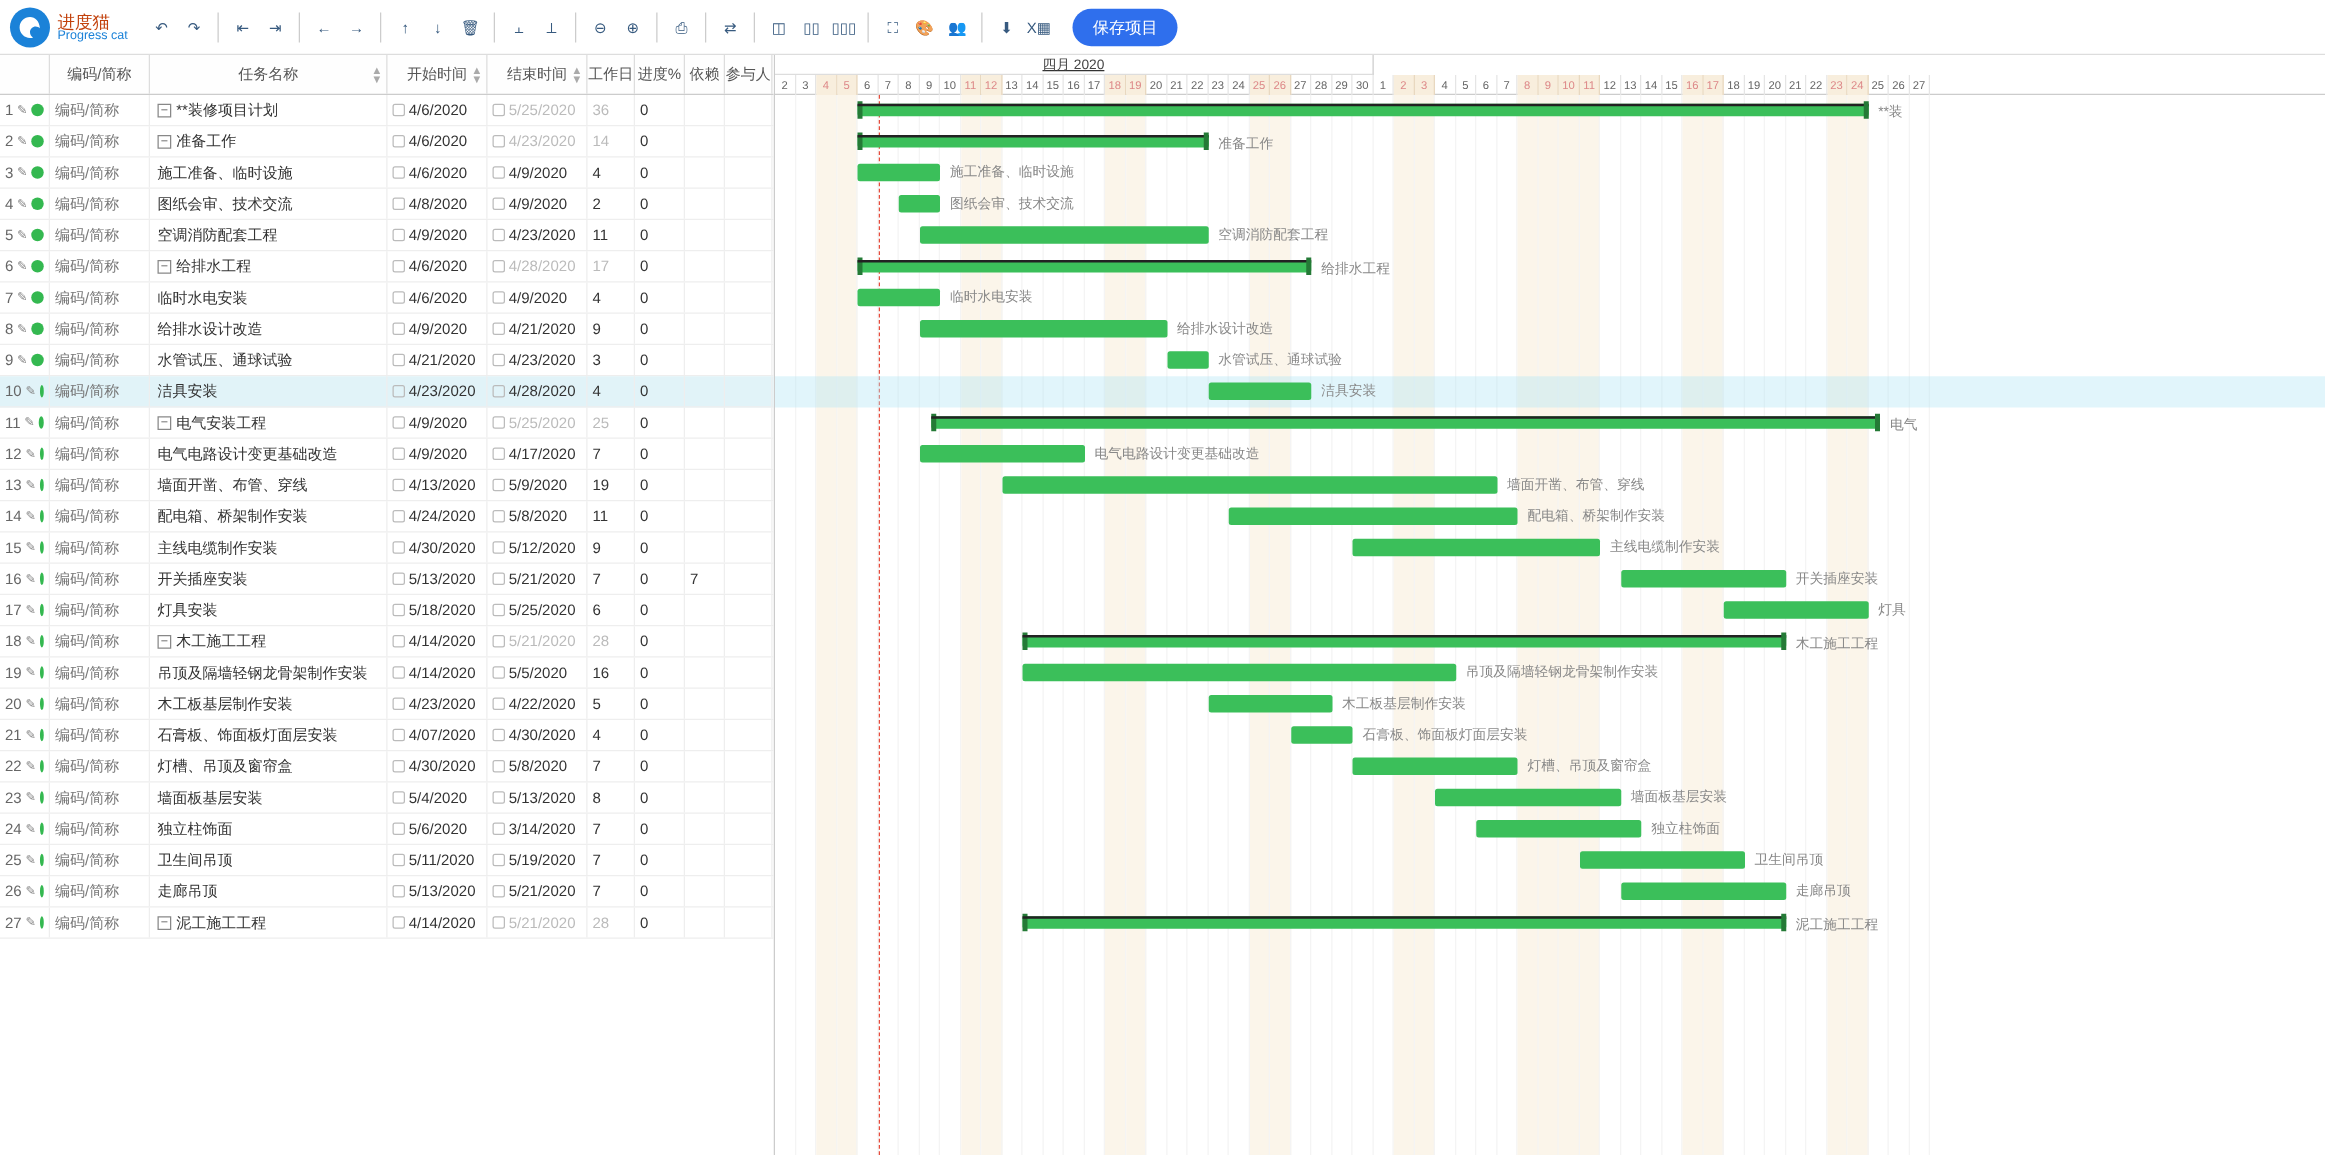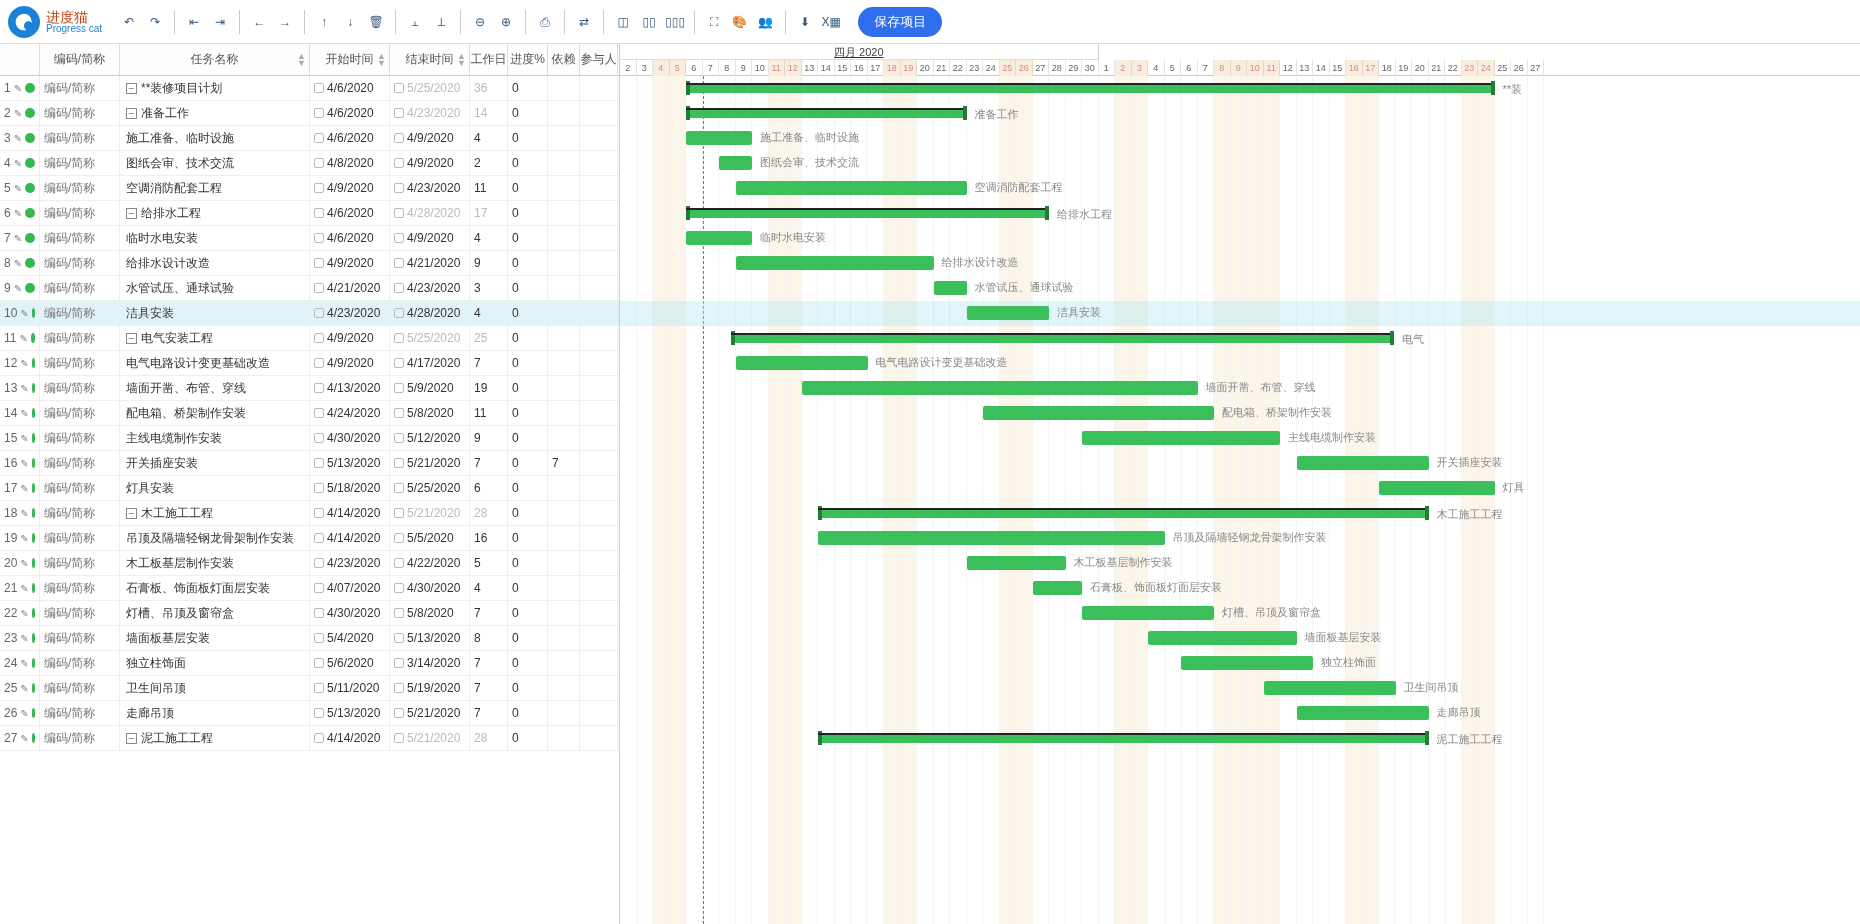--- a/index.html
+++ b/index.html
@@ -889,21 +889,21 @@
             <div class="bar" style="left: 313.5px; width: 33px;">
               <span class="bar-label">水管试压、通球试验</span>
             </div>
           </div>
           <div class="grow sel" style="top: 225px;">
             <div class="bar" style="left: 346.5px; width: 82.5px;">
               <span class="bar-label">洁具安装</span>
             </div>
           </div>
           <div class="grow" style="top: 250px;">
-            <div class="bar summary" style="left: 111px; width: 663px; padding-left: 40px;">
+            <div class="bar summary" style="left: 125px; width: 759px; padding-left: 40px;">
               <div class="sum-line"></div>
               <span class="bar-label">电气</span>
             </div>
           </div>
           <div class="grow" style="top: 275px;">
             <div class="bar" style="left: 115.5px; width: 132px;">
               <span class="bar-label">电气电路设计变更基础改造</span>
             </div>
           </div>
           <div class="grow" style="top: 300px;">

